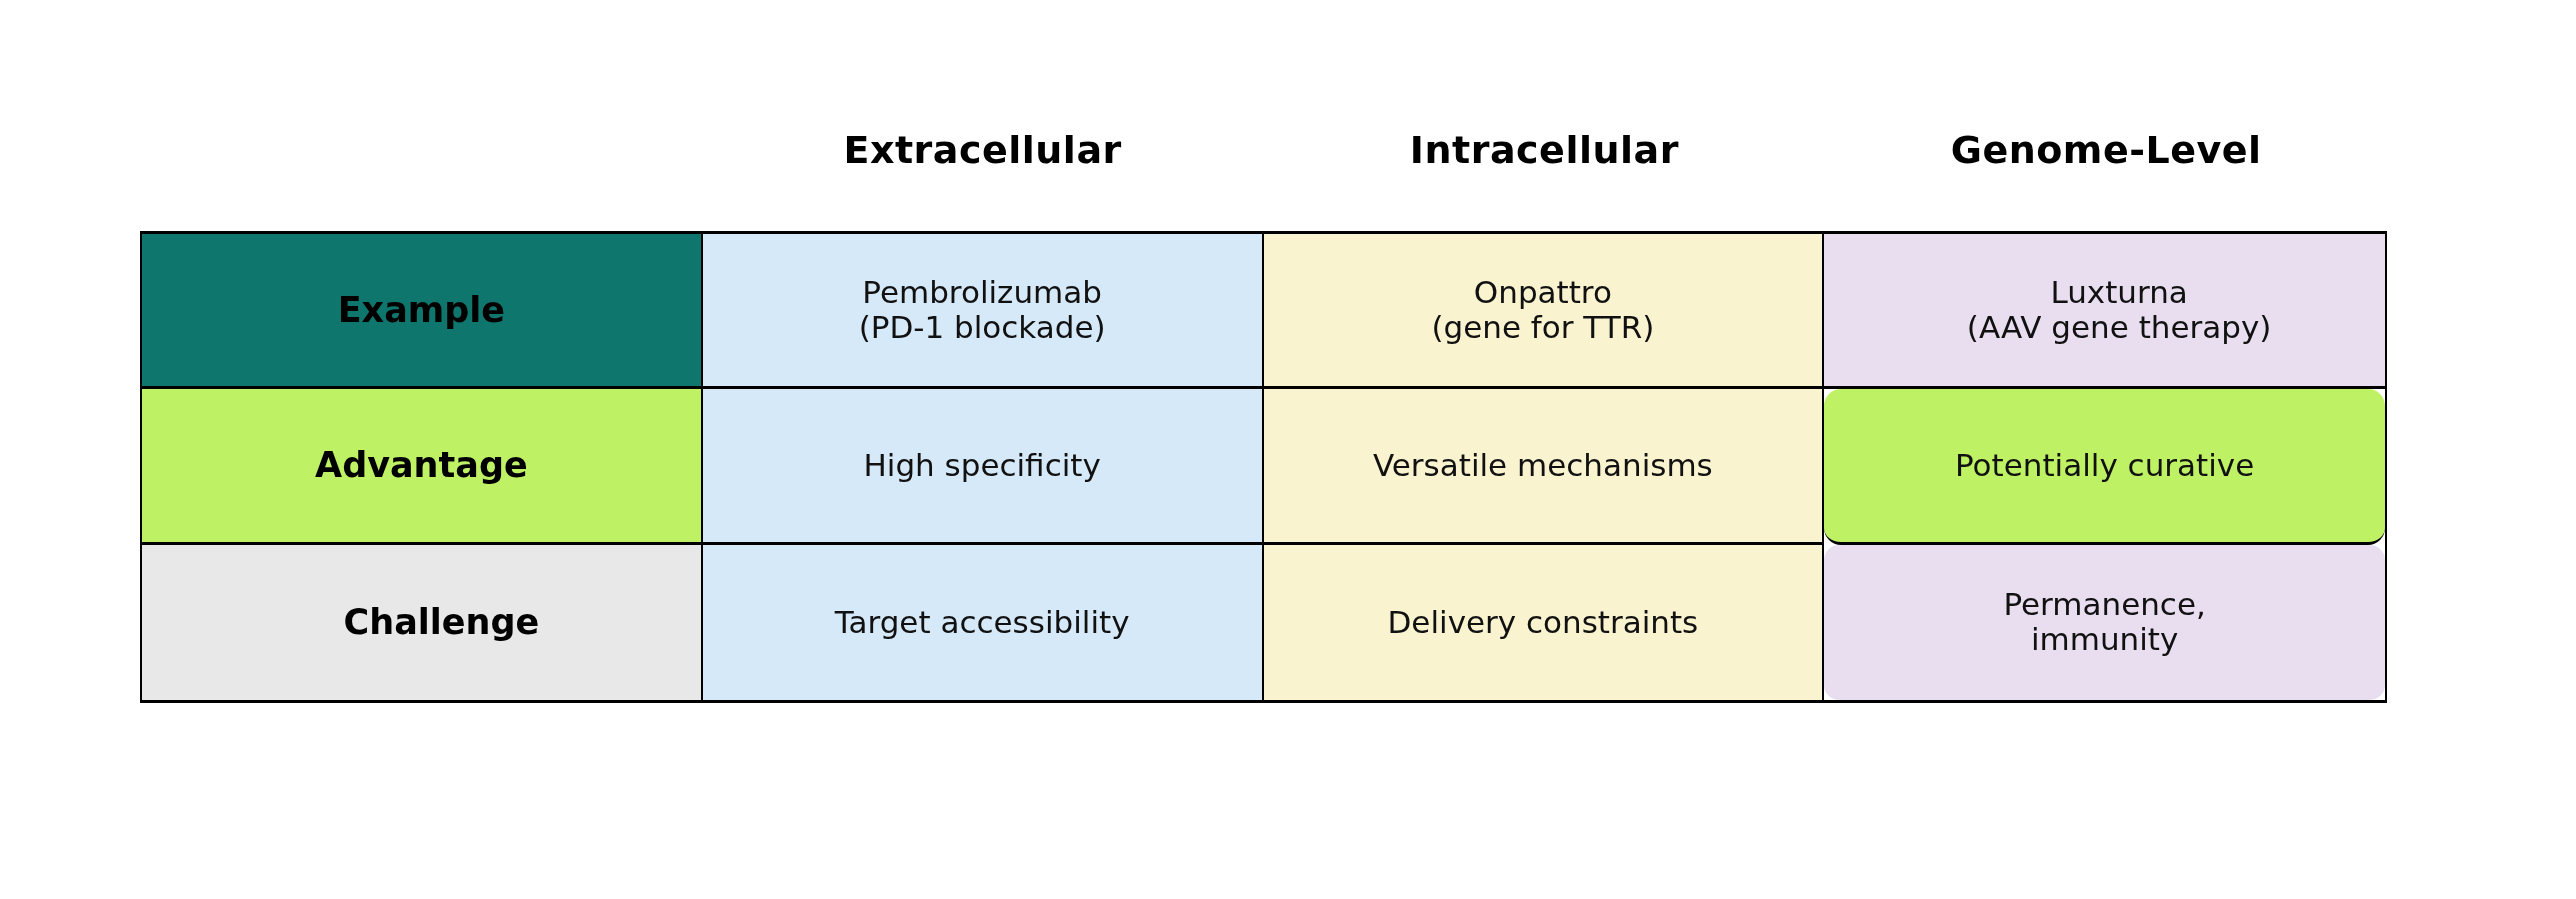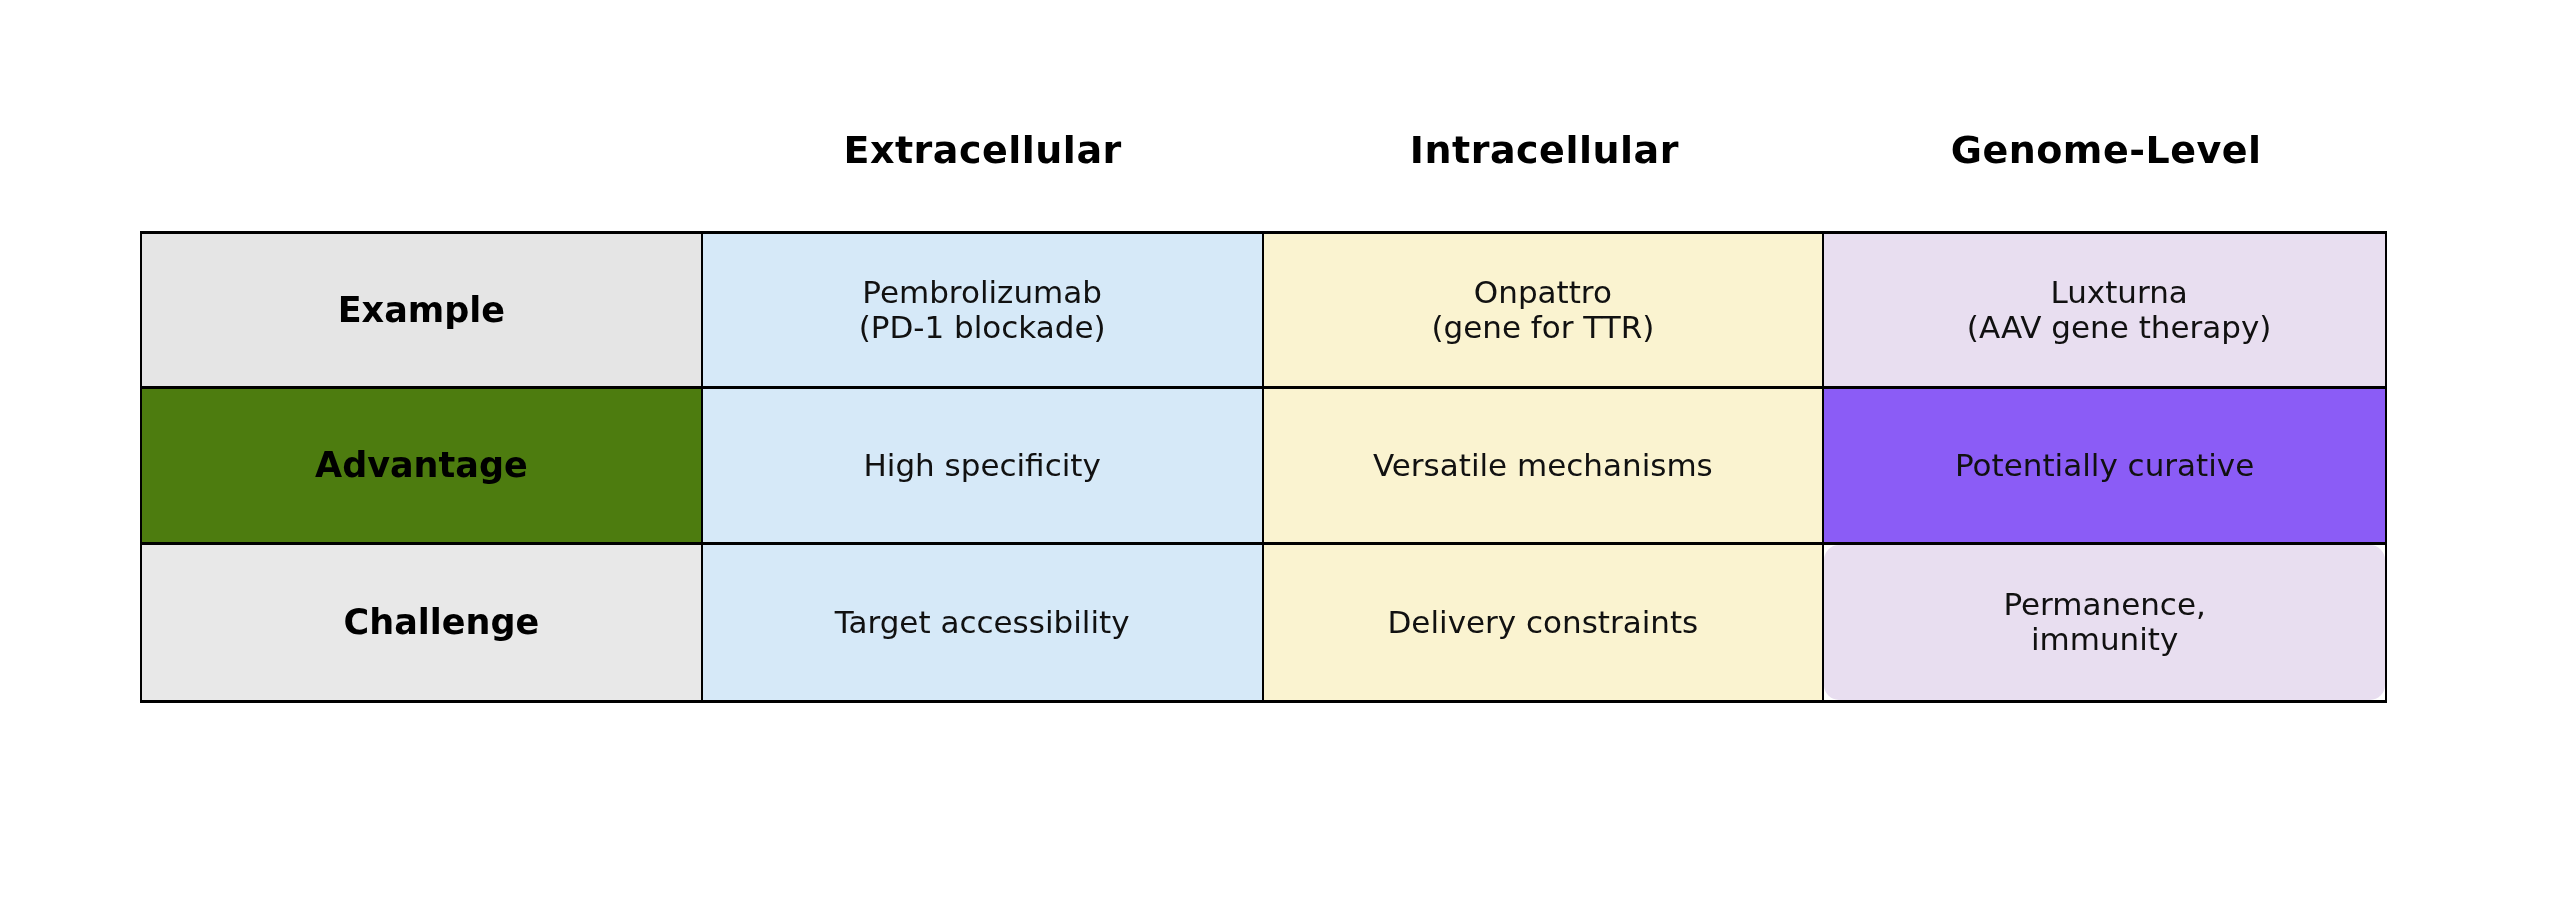--- a/index.html
+++ b/index.html
@@ -78,32 +78,32 @@
 
   <div class="col-headers">
     <div class="col-header"></div>
     <div class="col-header">Extracellular</div>
     <div class="col-header">Intracellular</div>
     <div class="col-header">Genome-Level</div>
   </div>
 
   <div class="matrix">
 
-    <div class="cell row-label" style="background-color: #e5e5e5;">Example</div>
+    <div class="cell row-label" style="background-color: #0f766e;">Example</div>
     <div class="cell" style="background-color: rgb(214, 233, 248);">Pembrolizumab
 (PD-1 blockade)</div>
     <div class="cell" style="background-color: rgb(250, 243, 208);">Onpattro
 (gene for TTR)</div>
     <div class="cell last-col" style="background-color: rgb(232, 222, 240); padding-left: 29px;">Luxturna
 (AAV gene therapy)</div>
 
-    <div class="cell row-label" style="background-color: #4d7c0f;">Advantage</div>
+    <div class="cell row-label" style="background-color: #bef264;">Advantage</div>
     <div class="cell" style="background-color: rgb(214, 233, 248);">High specificity</div>
     <div class="cell" style="background-color: rgb(250, 243, 208);">Versatile mechanisms</div>
-    <div class="cell last-col" style="background-color: #8b5cf6;">Potentially curative</div>
+    <div class="cell last-col" style="background-color: #bef264; border-radius: 17px;">Potentially curative</div>
 
     <div class="cell row-label last-row" style="background-color: rgb(232, 232, 232); padding-left: 40px;">Challenge</div>
     <div class="cell last-row" style="background-color: rgb(214, 233, 248);">Target accessibility</div>
     <div class="cell last-row" style="background-color: rgb(250, 243, 208);">Delivery constraints</div>
     <div class="cell last-col last-row" style="background-color: rgb(232, 222, 240); border-radius: 15px;">Permanence,
 immunity</div>
 
   </div>
 </div>
 

